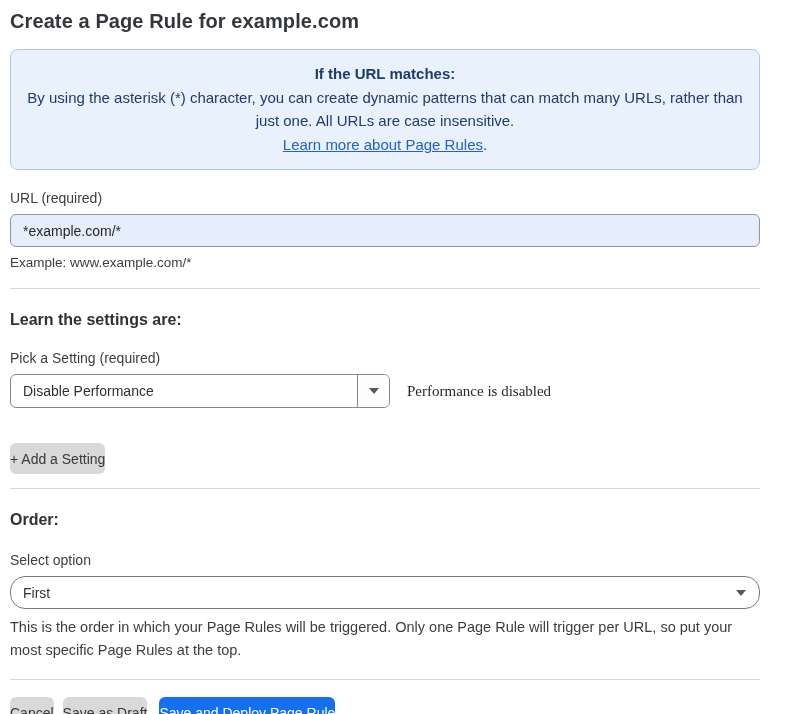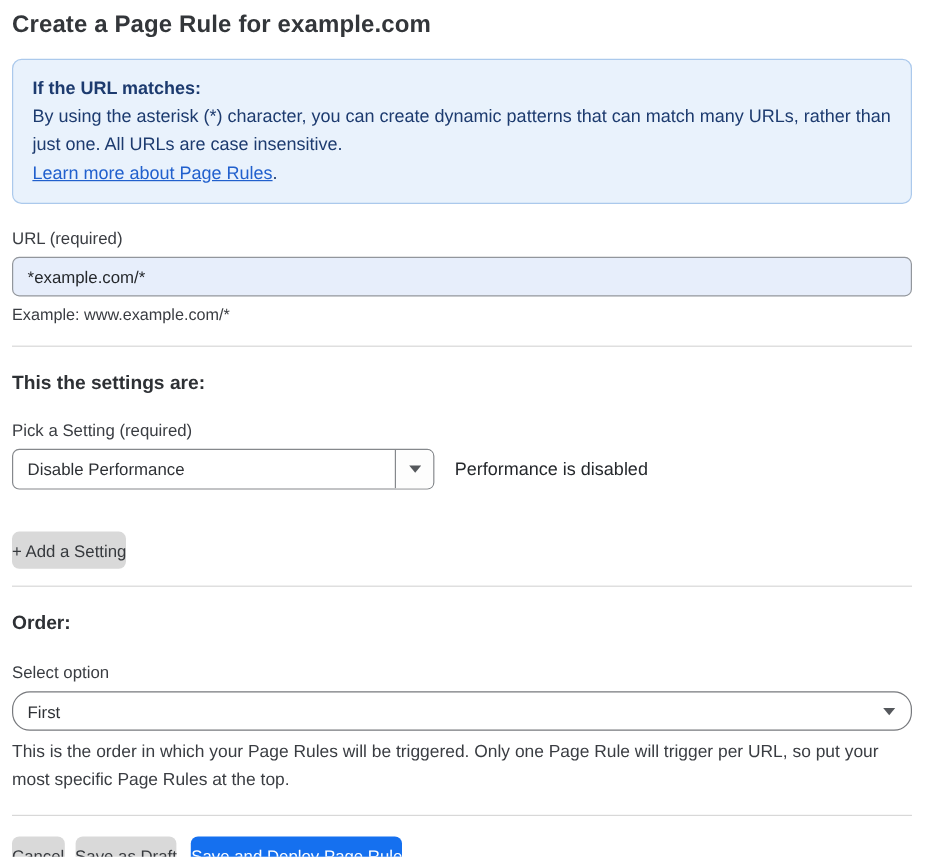--- a/index.html
+++ b/index.html
@@ -19,20 +19,21 @@
 
   .info-box {
     background: #e9f2fc;
     border: 1px solid #abc9ec;
     border-radius: 8px;
     padding: 12px 16px 13px 16px;
     color: #1d3b6f;
     font-size: 15px;
     line-height: 1.57;
     margin-bottom: 20px;
+    text-align: center;
   }
   .info-box .info-heading { font-weight: bold; }
   .info-box a {
     color: #2160cd; text-decoration: underline; cursor: pointer;
   }
 
   .field-label { font-size: 14px; color: #3a3d42; margin-bottom: 8px; }
 
   .url-input {
     width: 100%; height: 33px;
@@ -47,21 +48,21 @@
   }
   .hint { font-size: 13.5px; color: #3a3d42; margin-top: 8px; }
 
   .divider { border: none; border-top: 1px solid #d8d8d8; margin: 18px 0 0 0; }
 
   .section-heading { font-size: 16px; font-weight: bold; color: #2e3135; margin-top: 22px; }
 
   .picker-row { display: flex; align-items: center; margin-top: 6px; }
   .select-split {
     display: flex; align-items: stretch;
-    width: 352px; height: 34px;
+    width: 380px; height: 34px;
     border: 1px solid #85888c;
     border-radius: 6px;
     background: #ffffff;
     cursor: pointer;
     overflow: hidden;
   }
   .select-split .select-text {
     flex: 1; display: flex; align-items: center;
     padding-left: 12px; font-size: 14px; color: #2e3135;
   }
@@ -69,21 +70,21 @@
     width: 32px; border-left: 1px solid #85888c;
     display: flex; align-items: center; justify-content: center;
     background: #fdfdfd;
   }
   .tri-down {
     width: 0; height: 0;
     border-left: 5px solid transparent;
     border-right: 5px solid transparent;
     border-top: 6px solid #55585c;
   }
-  .status-text { font-size: 15px; color: #25282c; margin-left: 17px; }
+  .status-text { font-size: 15px; color: #25282c; margin-left: 17px; font-family: Liberation Serif, serif; }
 
   .btn {
     display: inline-flex; align-items: center; justify-content: center;
     height: 32px; padding: 0 0;
     border: none; border-radius: 6px;
     font-size: 14px;
     font-family: "Liberation Sans", "DejaVu Sans", sans-serif;
     cursor: pointer;
   }
   .btn-gray { background: #d9d9d9; color: #36393d; }
@@ -120,21 +121,21 @@
     <div>By using the asterisk (*) character, you can create dynamic patterns that can match many URLs, rather than just one. All URLs are case insensitive.</div>
     <div><a>Learn more about Page Rules</a><span>.</span></div>
   </div>
 
   <div class="field-label">URL (required)</div>
   <input class="url-input" type="text" value="*example.com/*" style="">
   <div class="hint">Example: www.example.com/*</div>
 
   <hr class="divider">
 
-  <div class="section-heading">This the settings are:</div>
+  <div class="section-heading">Learn the settings are:</div>
 
   <div class="field-label" style="margin-top:21px;">Pick a Setting (required)</div>
 
   <div class="picker-row">
     <div class="select-split">
       <div class="select-text">Disable Performance</div>
       <div class="select-arrow-seg">
         <span class="tri-down"></span>
       </div>
     </div>

